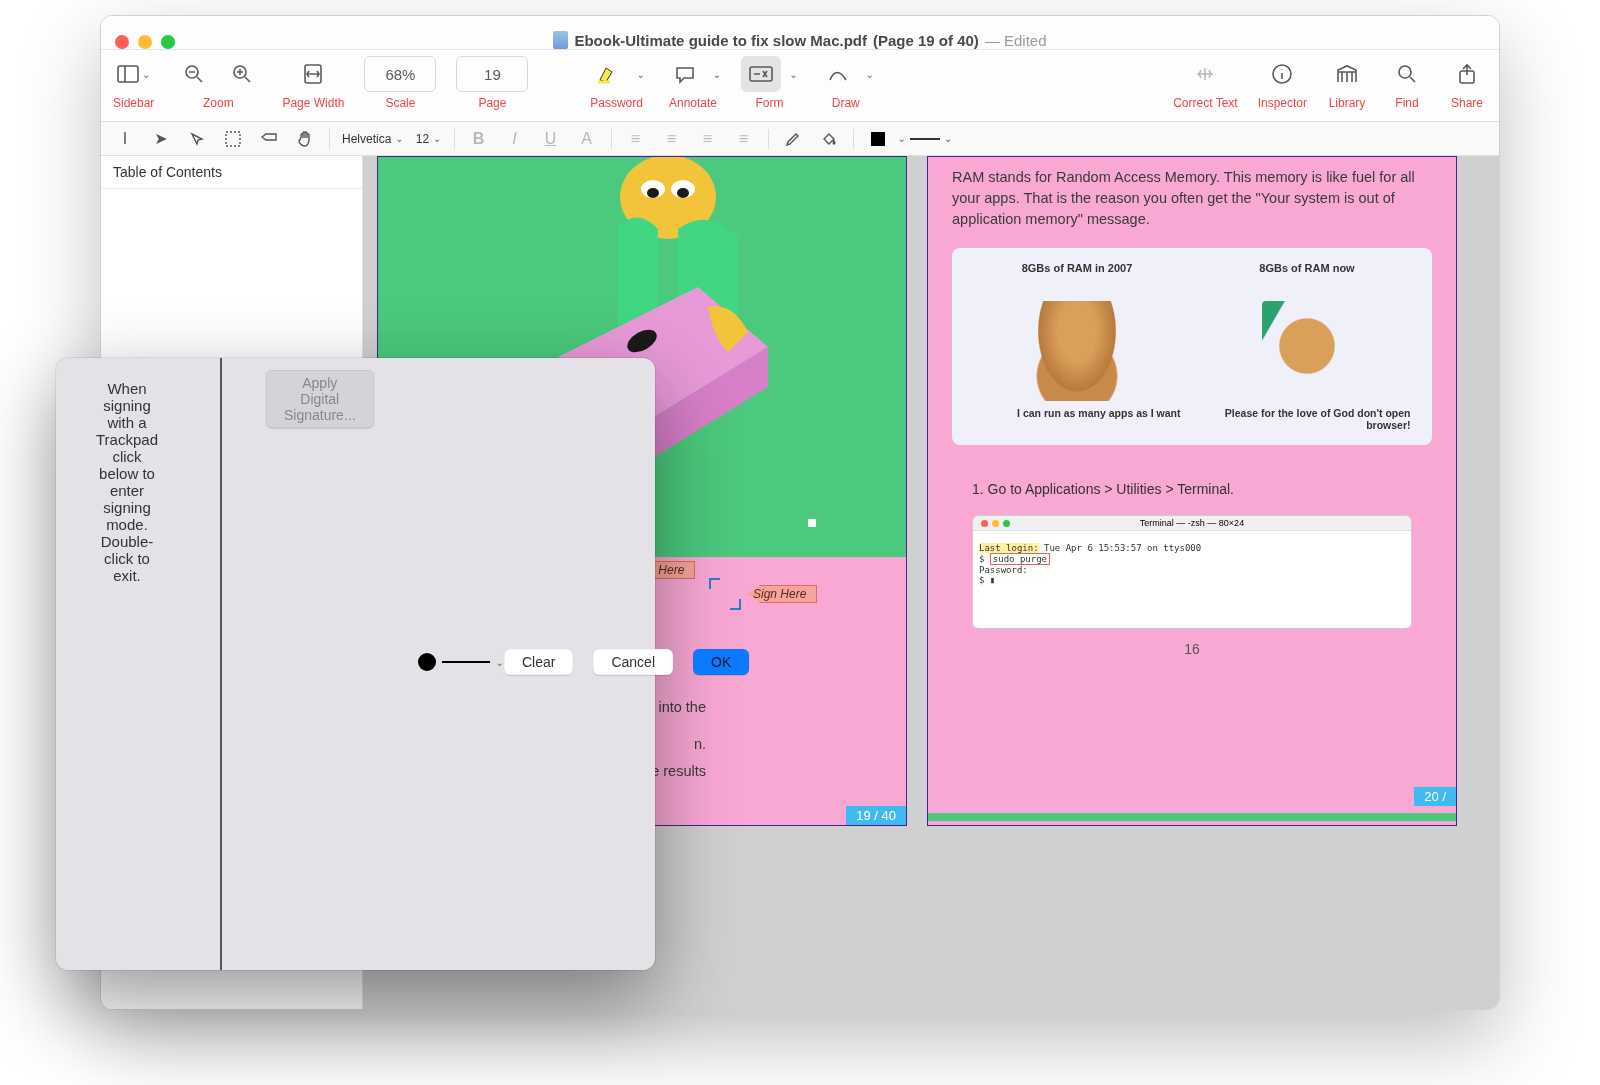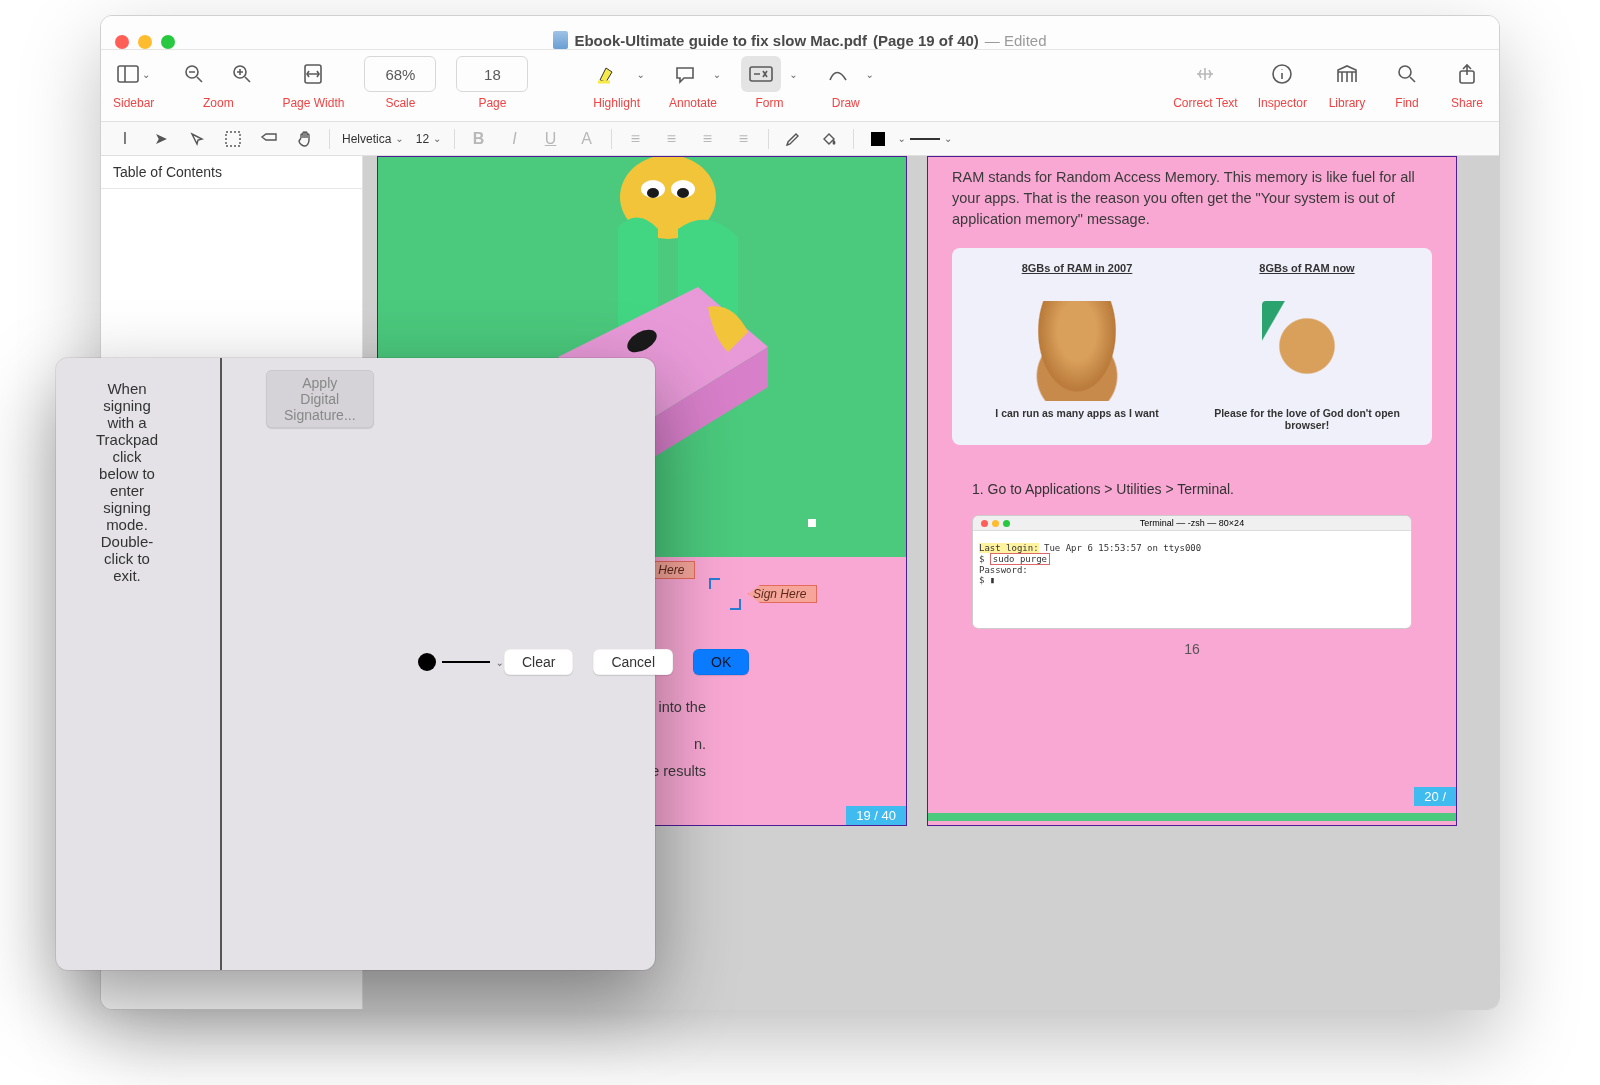--- a/index.html
+++ b/index.html
@@ -89,23 +89,23 @@
   .page { background:#f9a8d4; border:1px solid #4c1d95; position:relative; overflow:hidden; }
   .page-left { width:530px; height:670px; }
   .page-right { width:530px; height:670px; }
   .green-panel { background:#4bc97d; width:100%; height:400px; position:relative; }
   .hero-title { position:absolute; left:30px; right:30px; bottom:40px; color:#fff; font-size:32px; font-weight:700; line-height:1.2;}
   .sign-ann { position:absolute; background:#f5a59a; border:1px solid #e56a5a; padding:1px 10px 1px 4px; font-size:12px; font-style:italic; color:#5c2a1a; clip-path: polygon(12px 0, 100% 0, 100% 100%, 12px 100%, 0 50%);}
   .page-badge { position:absolute; bottom:0; background:#3fbbf0; color:#fff; font-size:13px; padding:2px 10px;}
   .body-text { font-size:14.5px; color:#3a3a3a; line-height:1.45; padding:0 24px;}
   .meme-box { margin:18px 24px; background:#f0f0fb; border-radius:8px; padding:14px 10px; display:flex; justify-content:space-around;}
   .meme-col { width:45%; text-align:center; font-size:11px; font-weight:600; color:#333;}
-  .meme-title { margin-bottom:27px;text-decoration:underline; }
+  .meme-title { margin-bottom:27px; }
   .meme-img { width:90px;height:100px; margin:6px auto; border-radius:4px;}
-  .meme-cap { font-size:10.5px; font-weight:600; margin-top:6px;}
+  .meme-cap { font-size:10.5px; font-weight:600; margin-top:6px;text-align:right;}
   .step { font-size:14px; color:#333; padding:6px 44px;}
   .term-window { margin:12px 44px; border:1px solid #ccc; border-radius:6px; overflow:hidden; font-size:9px;}
   .term-title { background:#f0f0f0; border-bottom:1px solid #ddd; text-align:center; padding:2px 0; position:relative;}
   .term-title .dots { position:absolute; left:8px; top:4px; display:flex; gap:4px;}
   .term-title .dots span{ width:7px;height:7px;border-radius:50%;}
   .term-body { background:#fff; padding:12px 6px; font-family:Menlo,monospace; color:#333; line-height:1.2;}
   .hl { background:#fff3a0;}
   .page-num { text-align:center; font-size:14px; color:#555; margin-top:10px;}
   .green-strip { height:8px; background:#4bc97d;}
   
@@ -197,38 +197,38 @@
 
     <div class="tb-group">
       <div class="tb-buttons">
         <div class="tb-btn wide" style="font-size:15px">68%</div>
       </div>
       <div class="tb-label">Scale</div>
     </div>
 
     <div class="tb-group">
       <div class="tb-buttons">
-        <div class="tb-btn wide" style="font-size:15px">18</div>
+        <div class="tb-btn wide" style="font-size:15px">19</div>
       </div>
       <div class="tb-label">Page</div>
     </div>
 
     <div style="width:20px"></div>
 
     <div class="tb-group">
       <div class="tb-buttons">
         <div class="tb-btn">
           <svg width="24" height="20">
               <path d="M4 16 L10 4 L16 8 L10 18 Z" fill="#f7e94a" stroke="#333" stroke-width="1"></path>
               <line x1="2" y1="18" x2="14" y2="18" stroke="#f7e94a" stroke-width="3"></line>
             </svg>
         </div>
         <span class="chev">⌄</span>
       </div>
-      <div class="tb-label">Highlight</div>
+      <div class="tb-label">Password</div>
     </div>
 
     <div class="tb-group">
       <div class="tb-buttons">
         <div class="tb-btn">
             <svg width="22" height="20" fill="none" stroke-width="1.6">
               <path d="M3 4h16v10H10l-4 4v-4H3z"></path>
             </svg>
           </div>
         <span class="chev">⌄</span>

